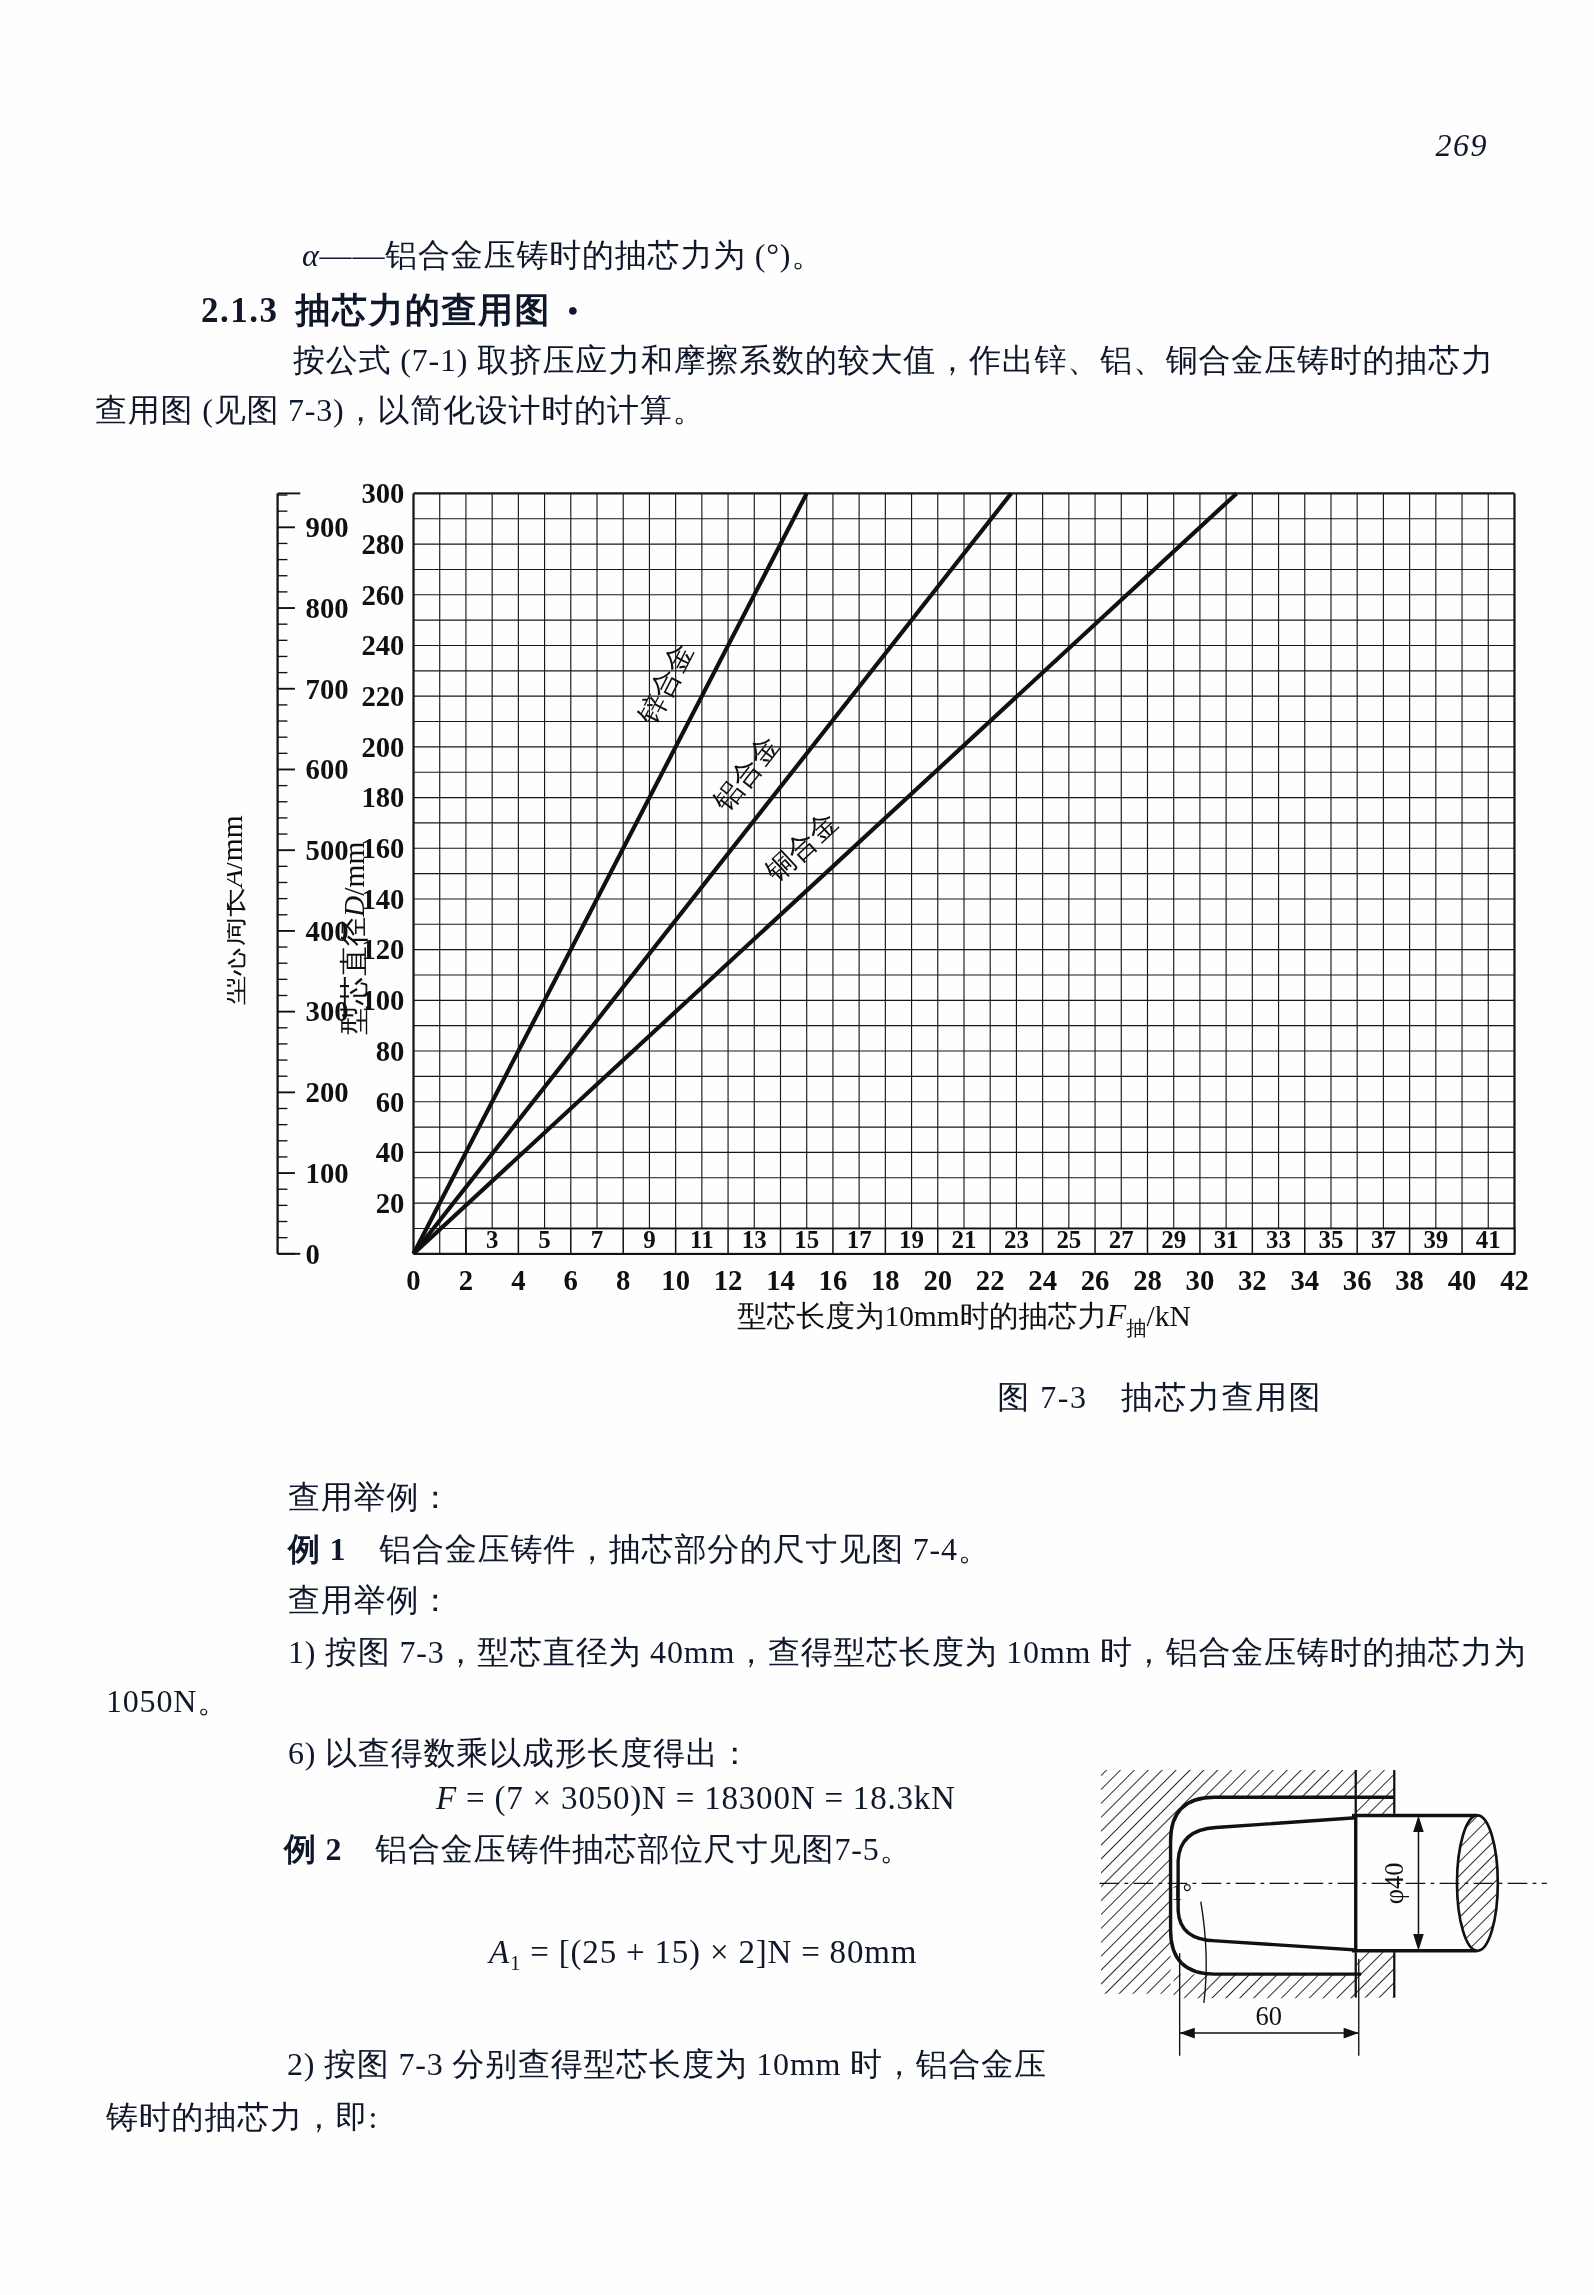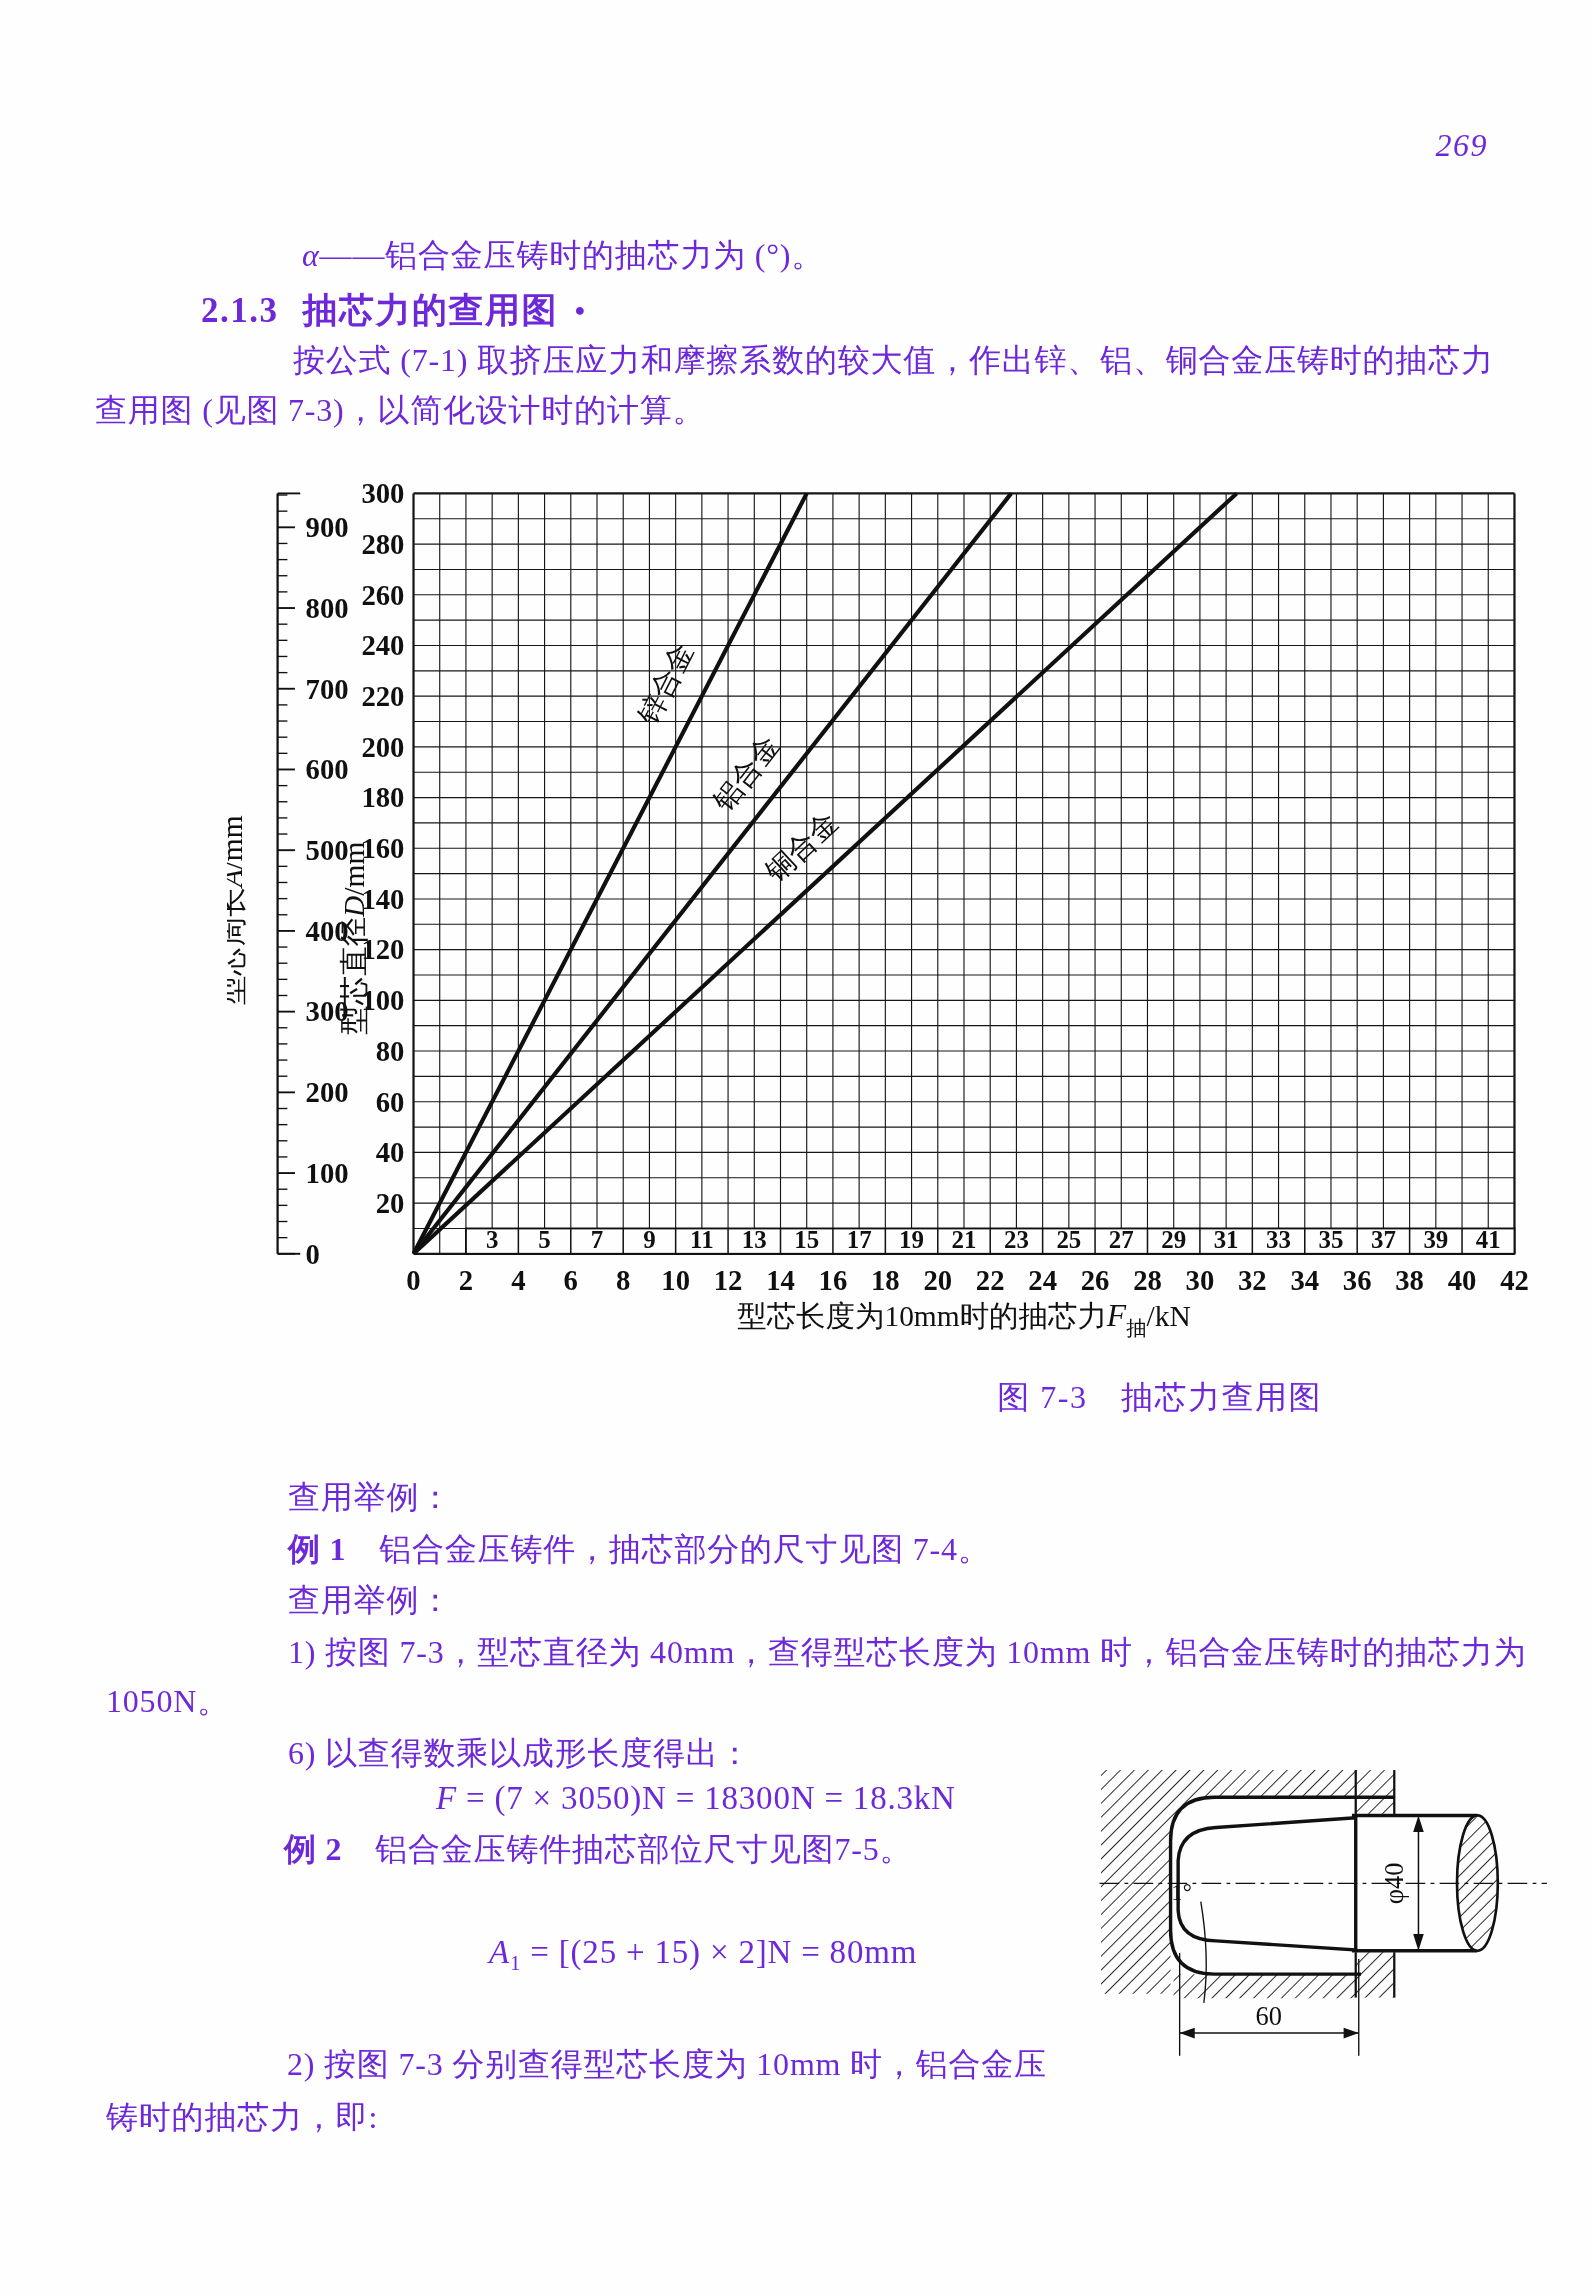--- a/index.html
+++ b/index.html
@@ -1,18 +1,18 @@
 <!DOCTYPE html>
 <html style="font-size:12px"><head>
 <meta charset="utf-8">
 <style>
   html,body{margin:0;padding:0;background:#e8e8e4;}
   .page{
     position:relative;width:1595px;height:2295px;background:#fefefe;
-    font-family:"Liberation Serif","DejaVu Serif",serif;color:#6d28d9;overflow:hidden;
+    font-family:"Liberation Serif","DejaVu Serif",serif;color:#0f172a;overflow:hidden;
   }
   .t{position:absolute;white-space:nowrap;font-size:32px;line-height:1.2;letter-spacing:0.8px;}
   .b{font-weight:bold;}
   .heading{font-size:35px;font-weight:bold;letter-spacing:1.5px;}
   .dot{font-size:18px;vertical-align:6px;margin-left:16.6px;}
   .pageno{position:absolute;left:1382px;top:127px;width:106px;text-align:right;
           font-size:32px;font-style:italic;letter-spacing:1.5px;}
   .caption{position:absolute;text-align:right;font-size:32px;letter-spacing:1.5px;white-space:nowrap;}
   .formula{font-size:33px;}
   .formula i, .t i{font-style:italic;font-family:"Liberation Serif","DejaVu Serif",serif;}
@@ -22,21 +22,21 @@
 </style>
 </head>
 <body>
 
 <div class="page">
 
   <div class="pageno">269</div>
 
   <div class="t" style="left:302px;top:236px"><i>α</i><span>——铝合金压铸时的抽芯力为 (°)。</span></div>
 
-  <div class="t heading" style="left:201px;top:290px"><span>2.1.3</span><span style="margin-left:24px">抽芯力的查用图</span><span class="dot">●</span></div>
+  <div class="t heading" style="left:201px;top:290px"><span>2.1.3</span><span style="margin-left:17px">抽芯力的查用图</span><span class="dot">●</span></div>
 
   <div class="t" style="left:293px;top:341px">按公式 (7-1) 取挤压应力和摩擦系数的较大值，作出锌、铝、铜合金压铸时的抽芯力</div>
   <div class="t" style="left:95px;top:391px">查用图 (见图 7-3)，以简化设计时的计算。</div>
 
   <svg id="chart73" style="left:227px;top:476px" width="1329" height="876" viewBox="0 0 1760 1160">
       <g>
         <line x1="247" y1="23" x2="247" y2="1030" stroke="#161616" stroke-width="3"></line>
         <line x1="281.7142857142857" y1="23" x2="281.7142857142857" y2="1030" stroke="#161616" stroke-width="1.5"></line>
         <line x1="316.42857142857144" y1="23" x2="316.42857142857144" y2="1030" stroke="#161616" stroke-width="1.5"></line>
         <line x1="351.1428571428571" y1="23" x2="351.1428571428571" y2="1030" stroke="#161616" stroke-width="1.5"></line>

